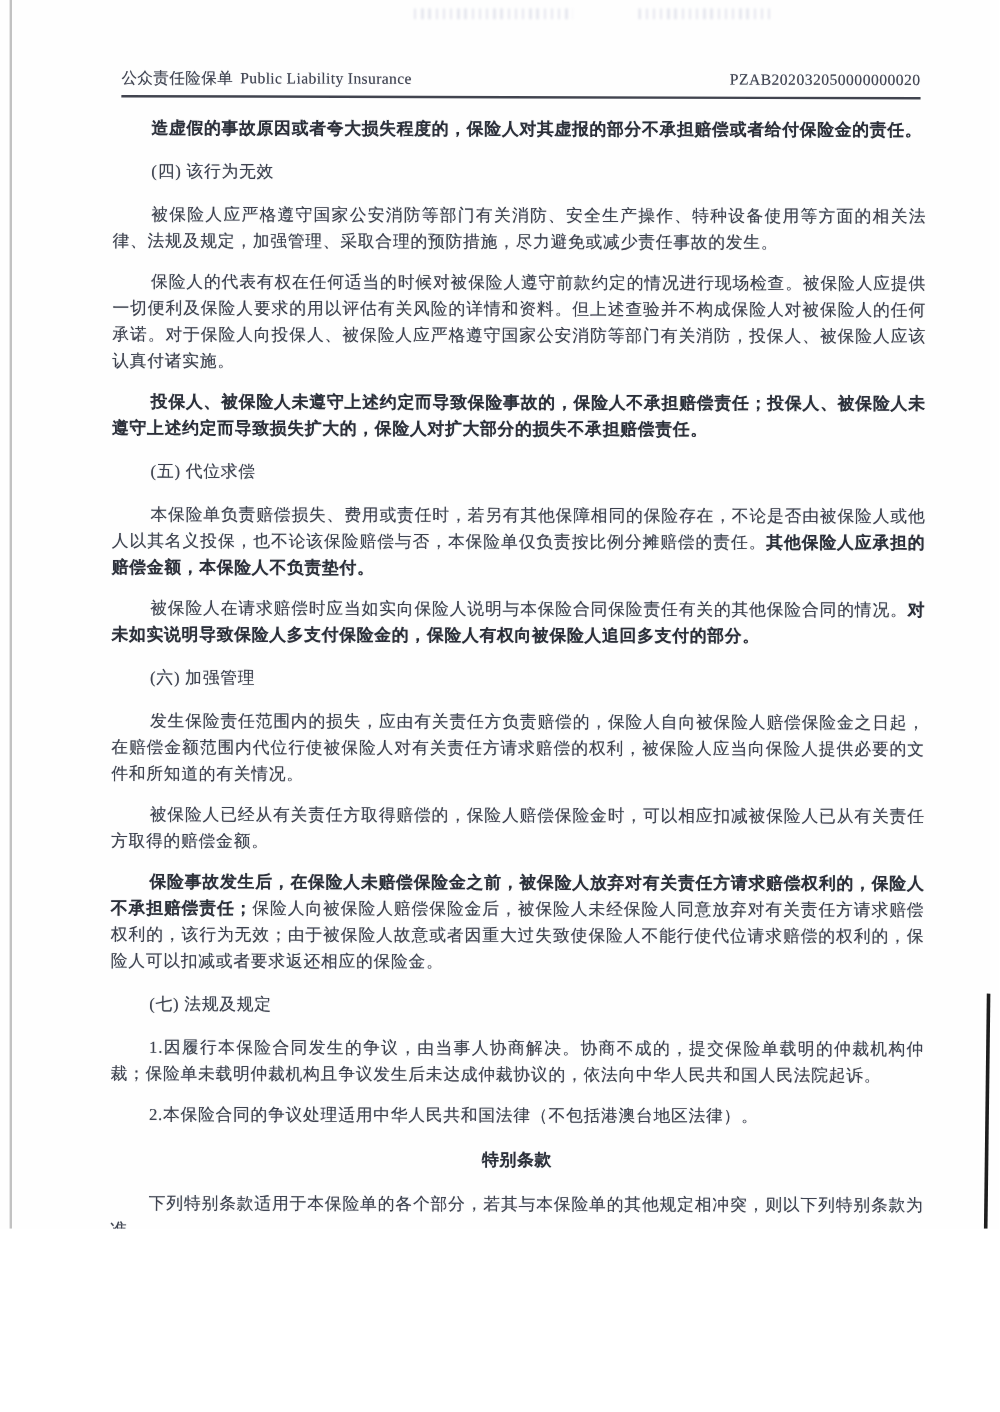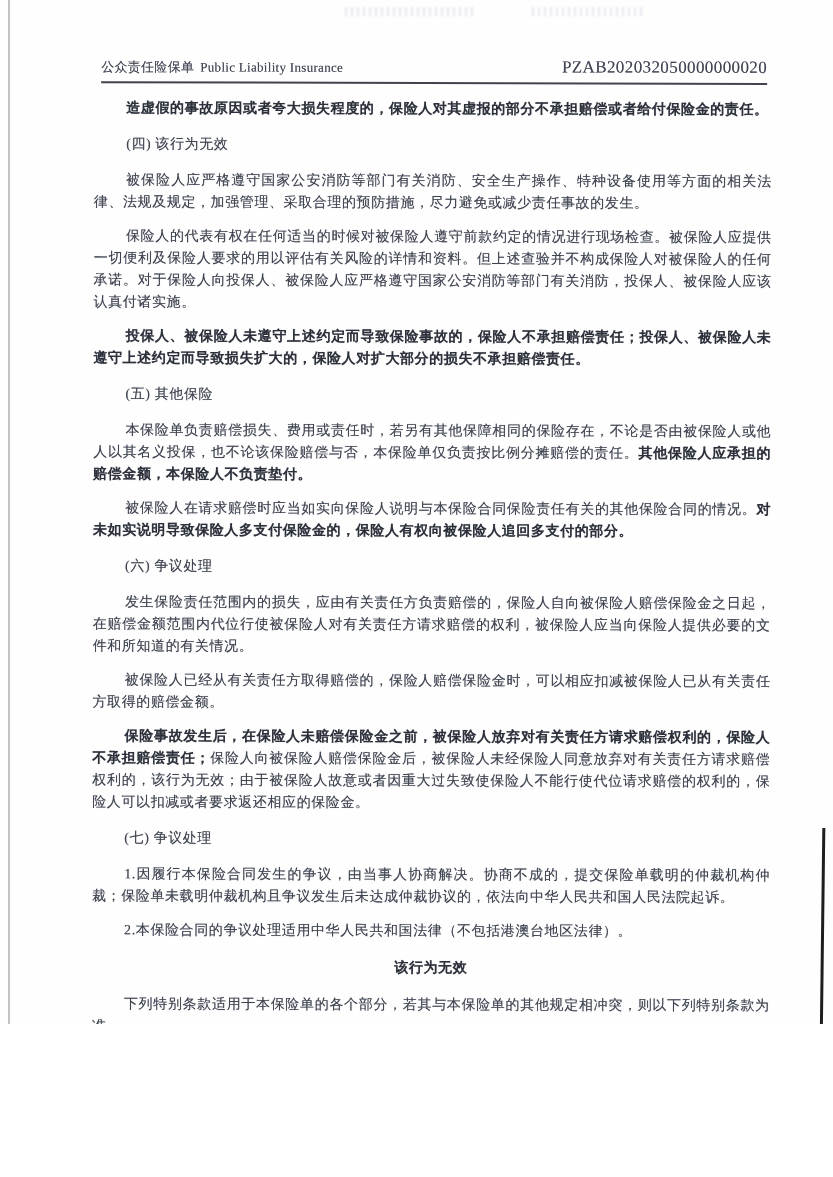--- a/index.html
+++ b/index.html
@@ -48,21 +48,21 @@
     position: absolute; top: 57px; left: 100px; right: 67px;
     display: flex; justify-content: space-between; align-items: baseline;
     font-size: 13px; letter-spacing: 0.3px;
     padding-bottom: 5px;
     border-bottom: 2.5px solid #41444f;
     color: #424654;
     text-shadow: 0 0 0.6px rgba(62,67,80,0.55);
   }
   .header .doc-type { white-space: nowrap; }
   .header .doc-type .en { margin-left: 6px; }
-  .header .policy-no { font-size: 17px; letter-spacing: 0.4px; }
+  .header .policy-no { font-size: 13px; letter-spacing: 0.4px; }
 
   
   .body-blocks {
     position: absolute; top: 86px; left: 93px; right: 62px;
     font-size: 14px; line-height: 22px; letter-spacing: 0.6px;
     text-align: justify;
     text-shadow: 0 0 0.7px rgba(62,67,80,0.5);
   }
   .blk { margin: 12px 0; }
   .blk.para { text-indent: 2.3em; }
@@ -108,31 +108,31 @@
       </div>
       <div class="policy-no">PZAB202032050000000020</div>
     </div>
 
     <div class="body-blocks">
         <div class="blk para"><span class="b">造虚假的事故原因或者夸大损失程度的，保险人对其虚报的部分不承担赔偿或者给付保险金的责任。</span></div>
         <div class="blk heading"><span>(四) 该行为无效</span></div>
         <div class="blk para"><span>被保险人应严格遵守国家公安消防等部门有关消防、安全生产操作、特种设备使用等方面的相关法律、法规及规定，加强管理、采取合理的预防措施，尽力避免或减少责任事故的发生。</span></div>
         <div class="blk para"><span>保险人的代表有权在任何适当的时候对被保险人遵守前款约定的情况进行现场检查。被保险人应提供一切便利及保险人要求的用以评估有关风险的详情和资料。但上述查验并不构成保险人对被保险人的任何承诺。对于保险人向投保人、被保险人应严格遵守国家公安消防等部门有关消防，投保人、被保险人应该认真付诸实施。</span></div>
         <div class="blk para"><span class="b">投保人、被保险人未遵守上述约定而导致保险事故的，保险人不承担赔偿责任；投保人、被保险人未遵守上述约定而导致损失扩大的，保险人对扩大部分的损失不承担赔偿责任。</span></div>
-        <div class="blk heading"><span>(五) 其他保险</span></div>
+        <div class="blk heading"><span>(五) 代位求偿</span></div>
         <div class="blk para"><span>本保险单负责赔偿损失、费用或责任时，若另有其他保障相同的保险存在，不论是否由被保险人或他人以其名义投保，也不论该保险赔偿与否，本保险单仅负责按比例分摊赔偿的责任。</span><span class="b">其他保险人应承担的赔偿金额，本保险人不负责垫付。</span></div>
         <div class="blk para"><span>被保险人在请求赔偿时应当如实向保险人说明与本保险合同保险责任有关的其他保险合同的情况。</span><span class="b">对未如实说明导致保险人多支付保险金的，保险人有权向被保险人追回多支付的部分。</span></div>
-        <div class="blk heading"><span>(六) 争议处理</span></div>
+        <div class="blk heading"><span>(六) 加强管理</span></div>
         <div class="blk para"><span>发生保险责任范围内的损失，应由有关责任方负责赔偿的，保险人自向被保险人赔偿保险金之日起，在赔偿金额范围内代位行使被保险人对有关责任方请求赔偿的权利，被保险人应当向保险人提供必要的文件和所知道的有关情况。</span></div>
         <div class="blk para"><span>被保险人已经从有关责任方取得赔偿的，保险人赔偿保险金时，可以相应扣减被保险人已从有关责任方取得的赔偿金额。</span></div>
         <div class="blk para"><span class="b">保险事故发生后，在保险人未赔偿保险金之前，被保险人放弃对有关责任方请求赔偿权利的，保险人不承担赔偿责任；</span><span>保险人向被保险人赔偿保险金后，被保险人未经保险人同意放弃对有关责任方请求赔偿权利的，该行为无效；由于被保险人故意或者因重大过失致使保险人不能行使代位请求赔偿的权利的，保险人可以扣减或者要求返还相应的保险金。</span></div>
-        <div class="blk heading"><span>(七) 争议处理</span></div>
+        <div class="blk heading"><span>(七) 法规及规定</span></div>
         <div class="blk para"><span>1.因履行本保险合同发生的争议，由当事人协商解决。协商不成的，提交保险单载明的仲裁机构仲裁；保险单未载明仲裁机构且争议发生后未达成仲裁协议的，依法向中华人民共和国人民法院起诉。</span></div>
         <div class="blk para"><span>2.本保险合同的争议处理适用中华人民共和国法律（不包括港澳台地区法律）。</span></div>
-        <div class="blk center"><span class="b">该行为无效</span></div>
+        <div class="blk center"><span class="b">特别条款</span></div>
         <div class="blk para"><span>下列特别条款适用于本保险单的各个部分，若其与本保险单的其他规定相冲突，则以下列特别条款为准。</span></div>
       </div>
 
     <div class="footer-rule"></div>
     <div class="footer-line">
       <span>中国人保财险苏州市分公司</span>
       <span>PICC Suzhou</span>
     </div>
     <div class="page-number">8</div>
 

